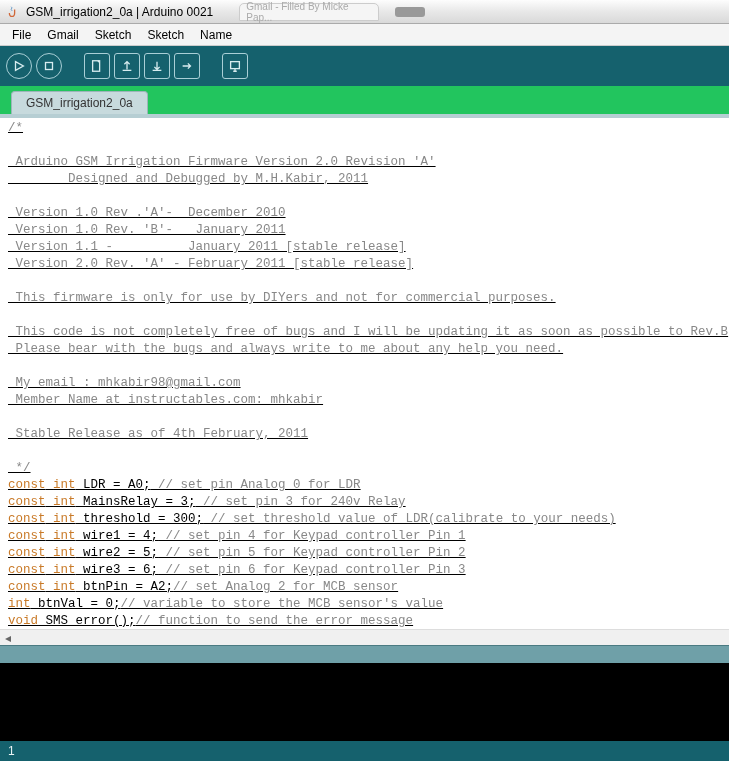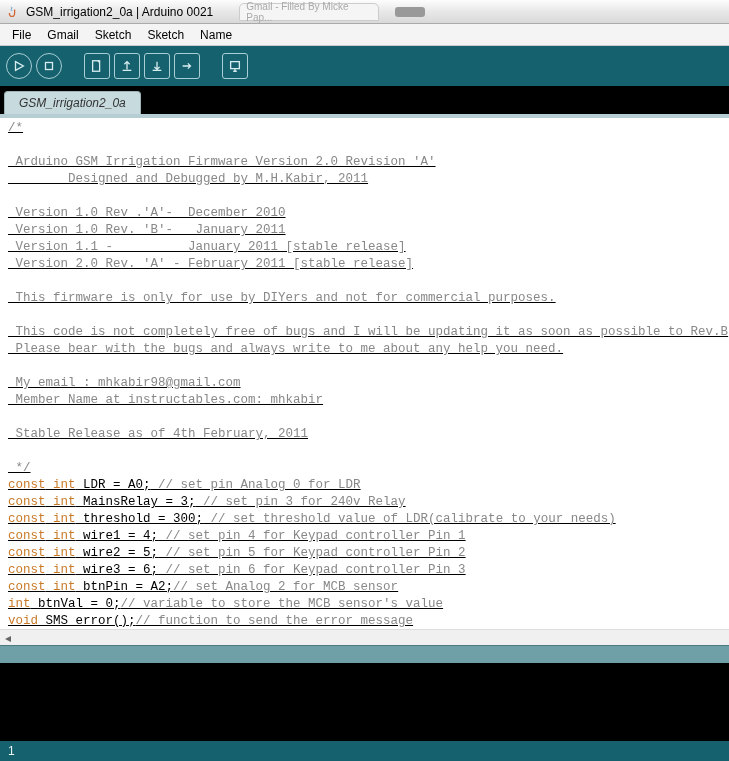--- a/index.html
+++ b/index.html
@@ -67,25 +67,24 @@
   border: 1px solid #a9cfd6;
   border-radius: 3px;
   display: flex; align-items: center; justify-content: center;
   cursor: pointer;
 }
 .tbtn.round { border-radius: 50%; }
 .tbtn svg { stroke: #d7ecef; fill: none; stroke-width: 1.5; }
 .tgap { width: 14px; }
 .tabbar {
   height: 28px;
-  background: #000000;
+  background: #22c55e;
   display: flex;
   align-items: flex-end;
-  padding: 0 4px;
-  font-style: italic;
+  padding: 0 11px;
 }
 .tab {
   background: #c7dadd;
   border: 1px solid #9cb5b9;
   border-bottom: none;
   border-radius: 4px 4px 0 0;
   padding: 4px 14px;
   font-size: 12px;
   color: #333;
 }

